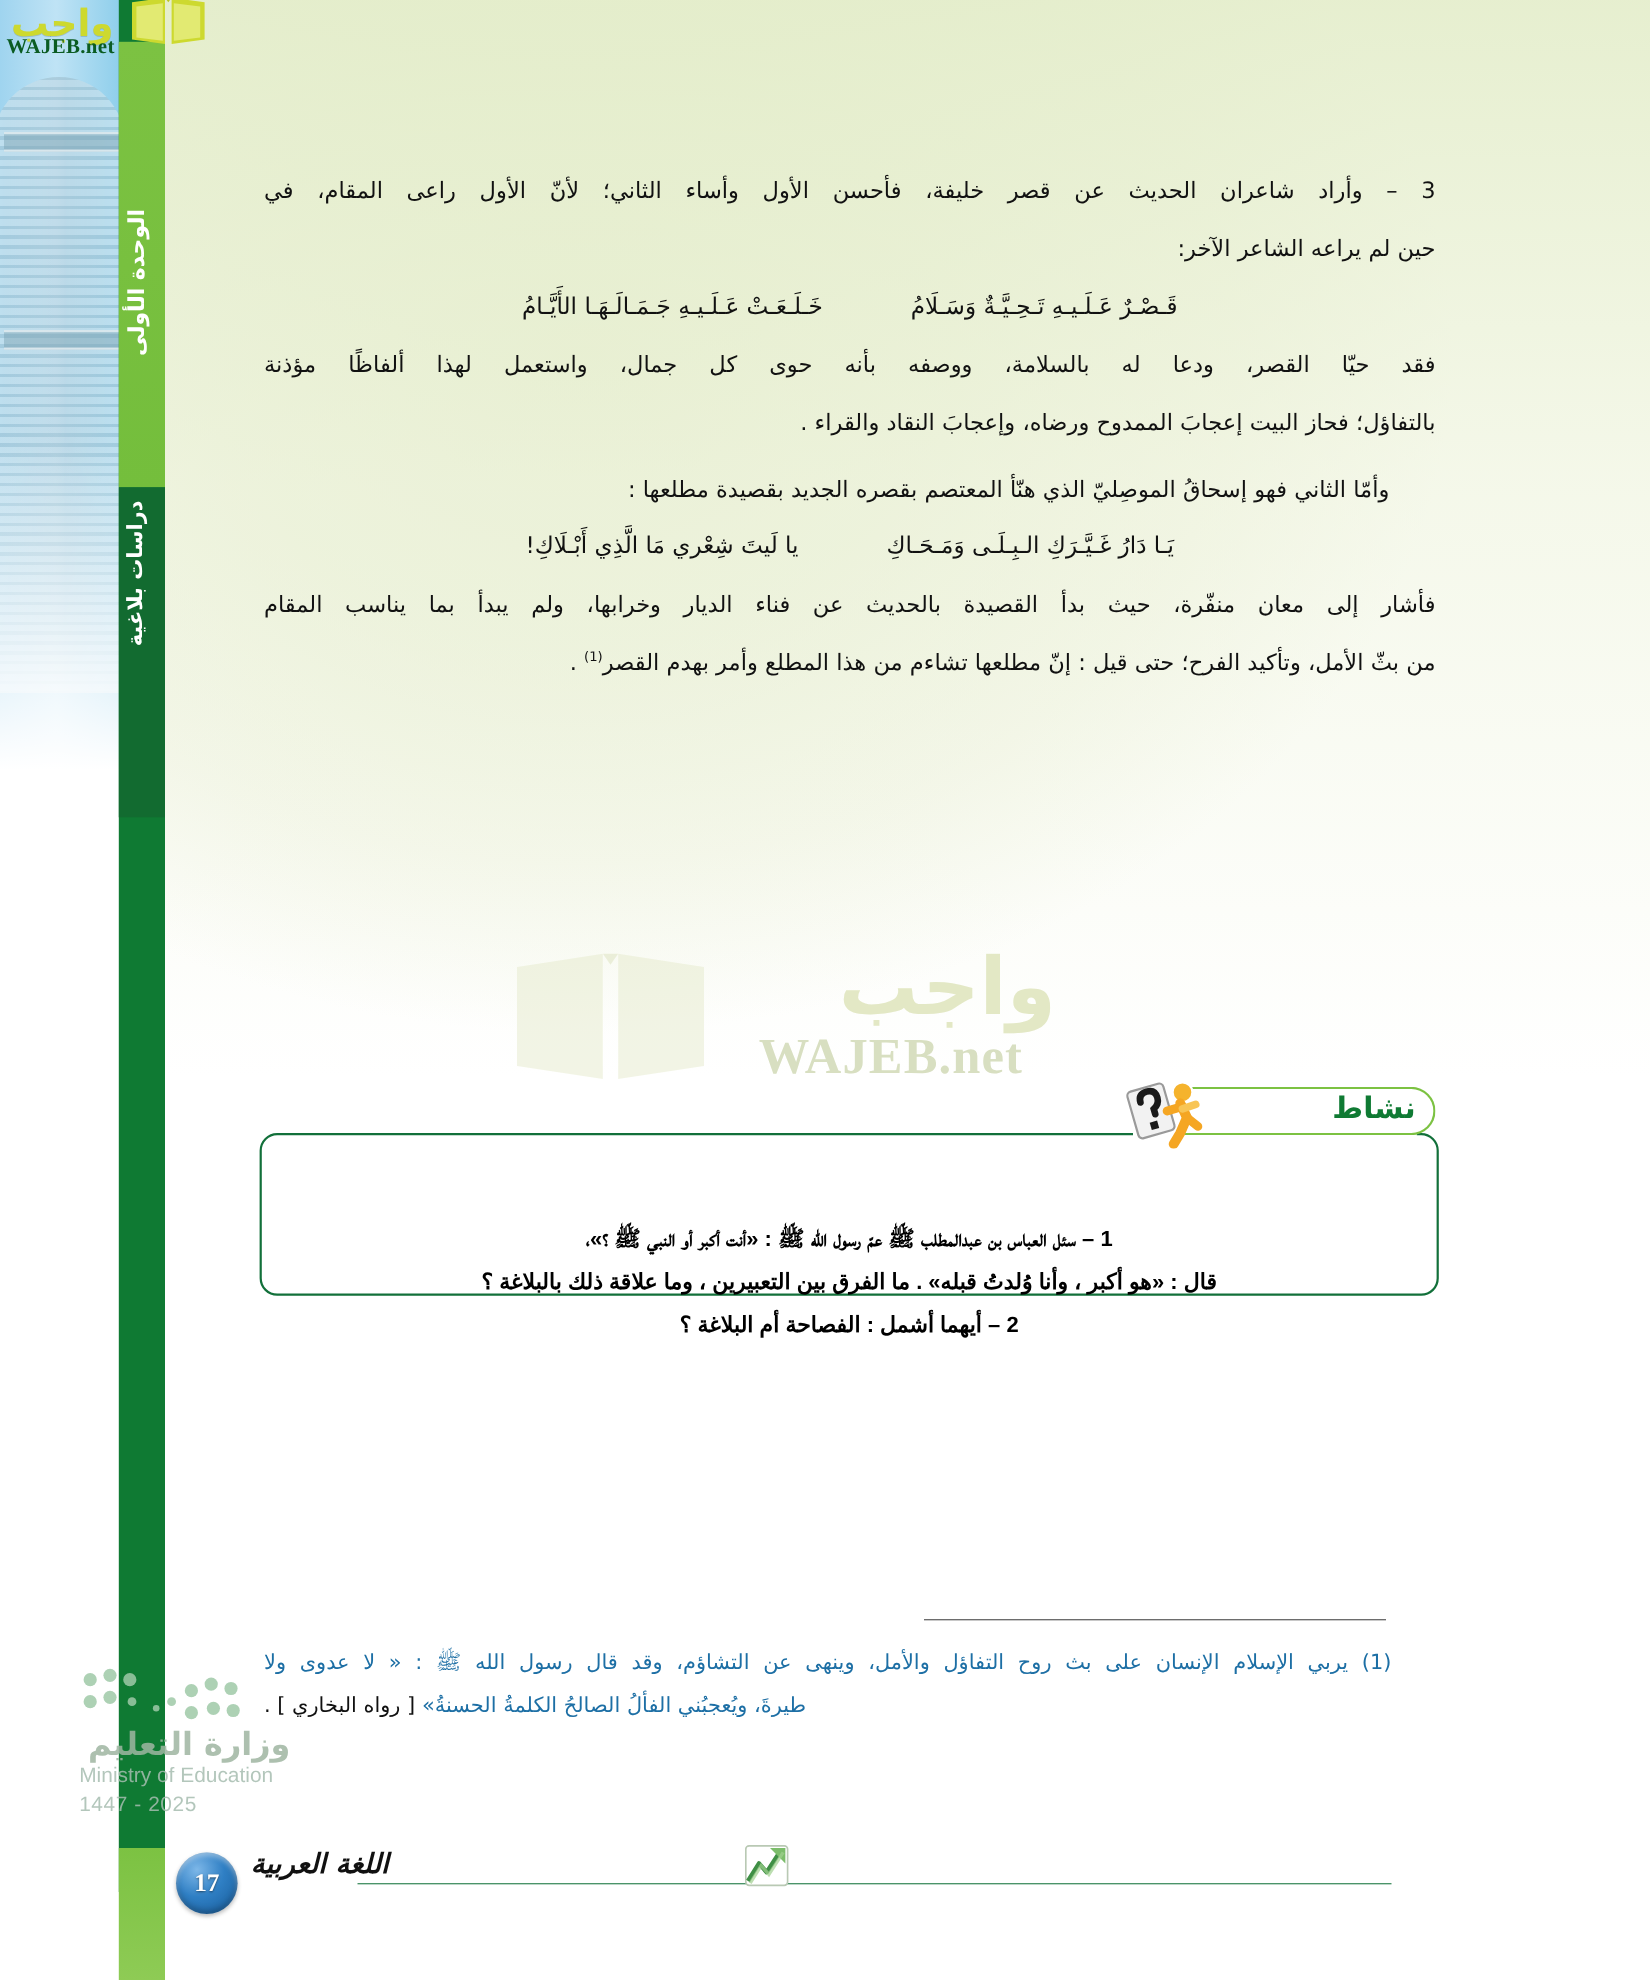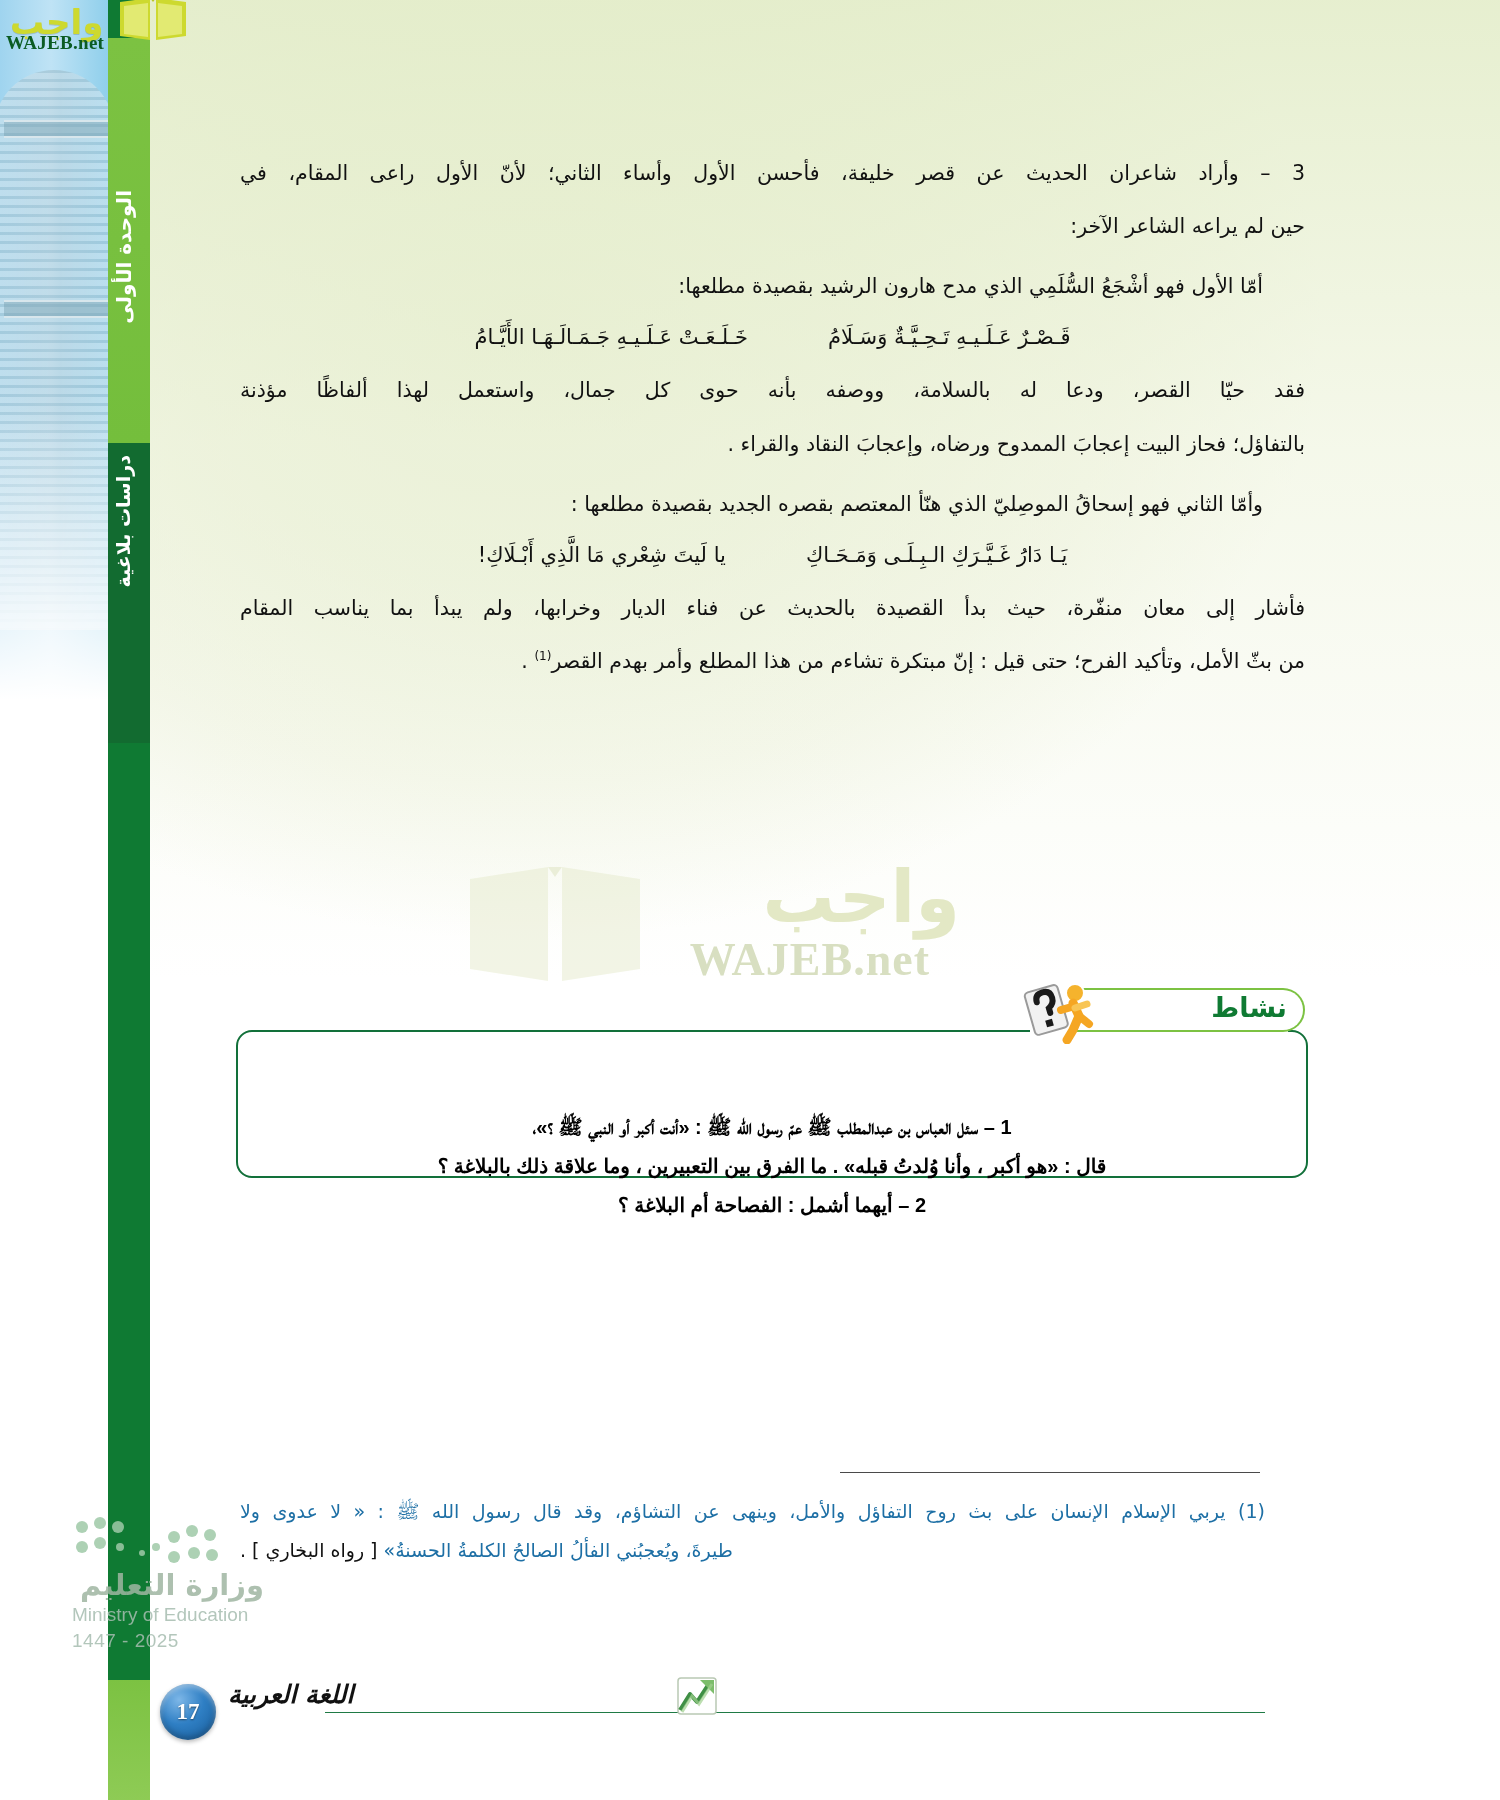--- a/index.html
+++ b/index.html
@@ -421,21 +421,20 @@
   </div>
 
   <div class="content">
 
 
     <div class="para-block">
       <p class="body-line">3 –  وأراد شاعران الحديث عن قصر خليفة، فأحسن الأول وأساء الثاني؛ لأنّ الأول راعى المقام، في</p>
       <p class="body-line plain">حين لم يراعه الشاعر الآخر:</p>
     </div>
 
-    <p class="indent-line">أمّا الأول فهو أشْجَعُ السُّلَمِي الذي مدح هارون الرشيد بقصيدة مطلعها:</p>
 
     <div class="verse">
       <span class="hemistich">قَـصْـرٌ عَـلَـيـهِ تَـحِـيَّـةٌ وَسَـلَامُ</span>
       <span class="hemistich">خَـلَـعَـتْ عَـلَـيـهِ جَـمَـالَـهَـا الأَيَّـامُ</span>
     </div>
 
     <div class="para-block">
       <p class="body-line">فقد حيّا القصر، ودعا له بالسلامة، ووصفه بأنه حوى كل جمال، واستعمل لهذا ألفاظًا مؤذنة</p>
       <p class="body-line plain" style="text-align:center;">بالتفاؤل؛ فحاز البيت إعجابَ الممدوح ورضاه، وإعجابَ النقاد والقراء .</p>
     </div>
@@ -443,21 +442,21 @@
     <p class="indent-line">وأمّا الثاني فهو إسحاقُ الموصِليّ الذي هنّأ المعتصم بقصره الجديد بقصيدة مطلعها :</p>
 
     <div class="verse">
       <span class="hemistich">يَـا دَارُ غَـيَّـرَكِ الـبِـلَـى وَمَـحَـاكِ</span>
       <span class="hemistich">يا لَيتَ شِعْري مَا الَّذِي أَبْـلَاكِ!</span>
     </div>
 
     <div class="para-block">
       <p class="body-line">فأشار إلى معان منفّرة، حيث بدأ القصيدة بالحديث عن فناء الديار وخرابها، ولم يبدأ بما يناسب المقام</p>
       <p class="body-line plain">
-        <span>من بثّ الأمل، وتأكيد الفرح؛ حتى قيل : إنّ مبتكرة تشاءم من هذا المطلع وأمر بهدم القصر</span><sup style="font-size:12px">(1)</sup><span> .</span>
+        <span>من بثّ الأمل، وتأكيد الفرح؛ حتى قيل : إنّ مطلعها تشاءم من هذا المطلع وأمر بهدم القصر</span><sup style="font-size:12px">(1)</sup><span> .</span>
       </p>
     </div>
 
   </div>
 
   <div class="watermark">
     <div class="wm-ar">واجب</div>
     <div class="wm-en">WAJEB.net</div>
     <svg class="wm-book" viewBox="0 0 190 130">
       <path d="M10 18 L88 6 L88 120 L10 108 Z" fill="#e6ebcd"></path>

